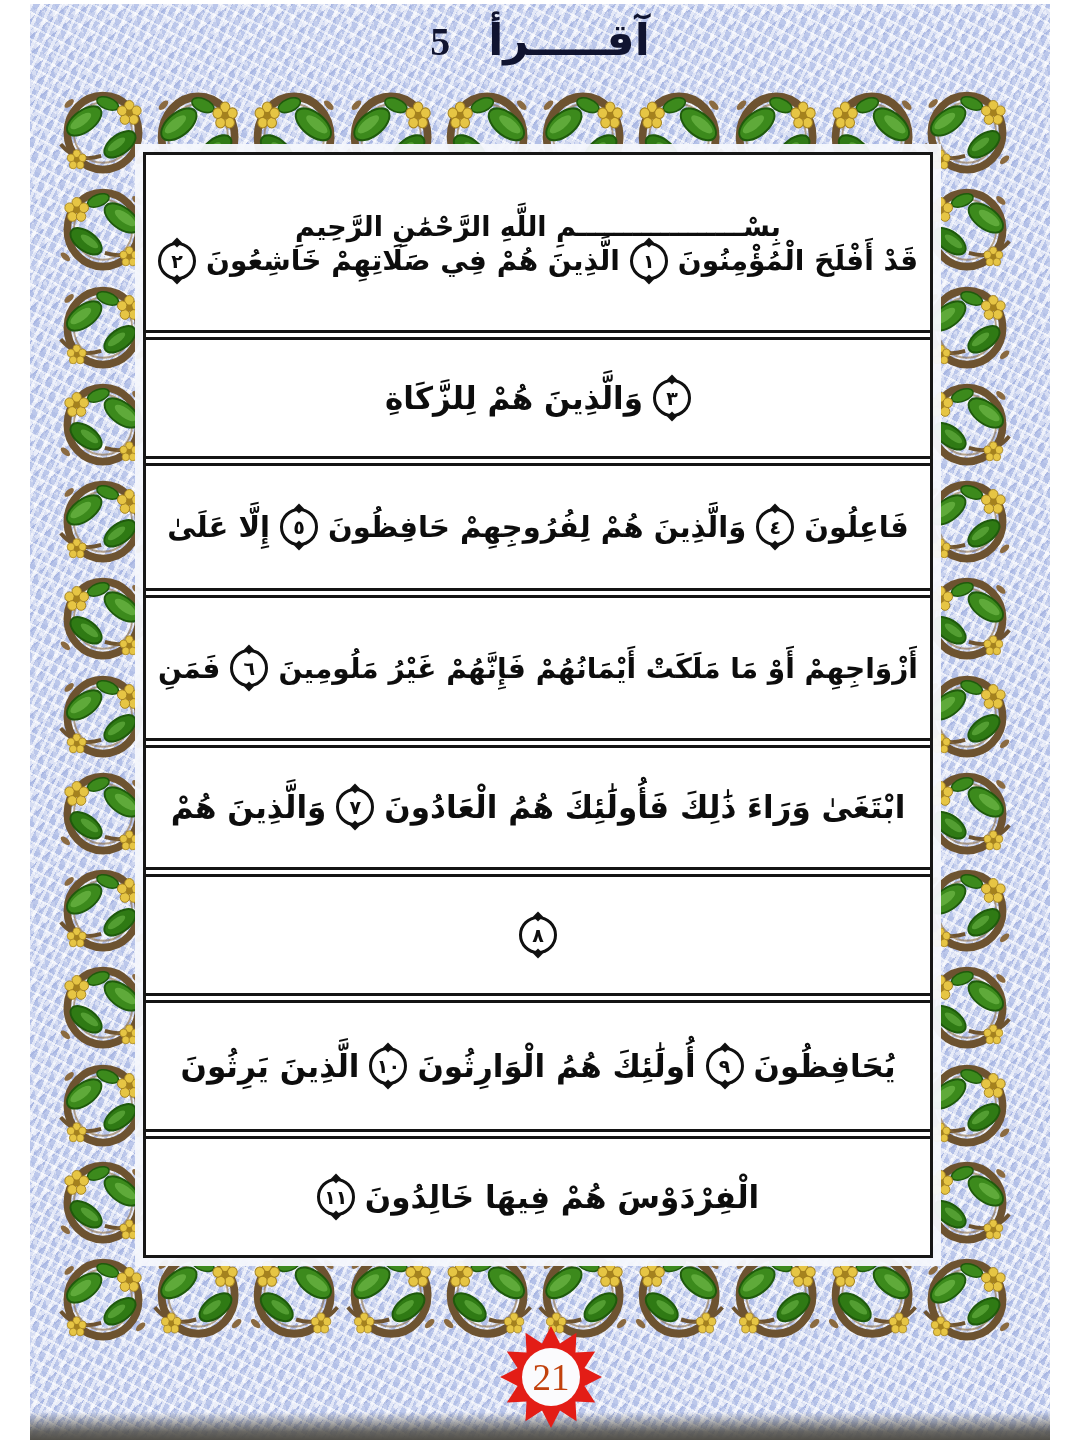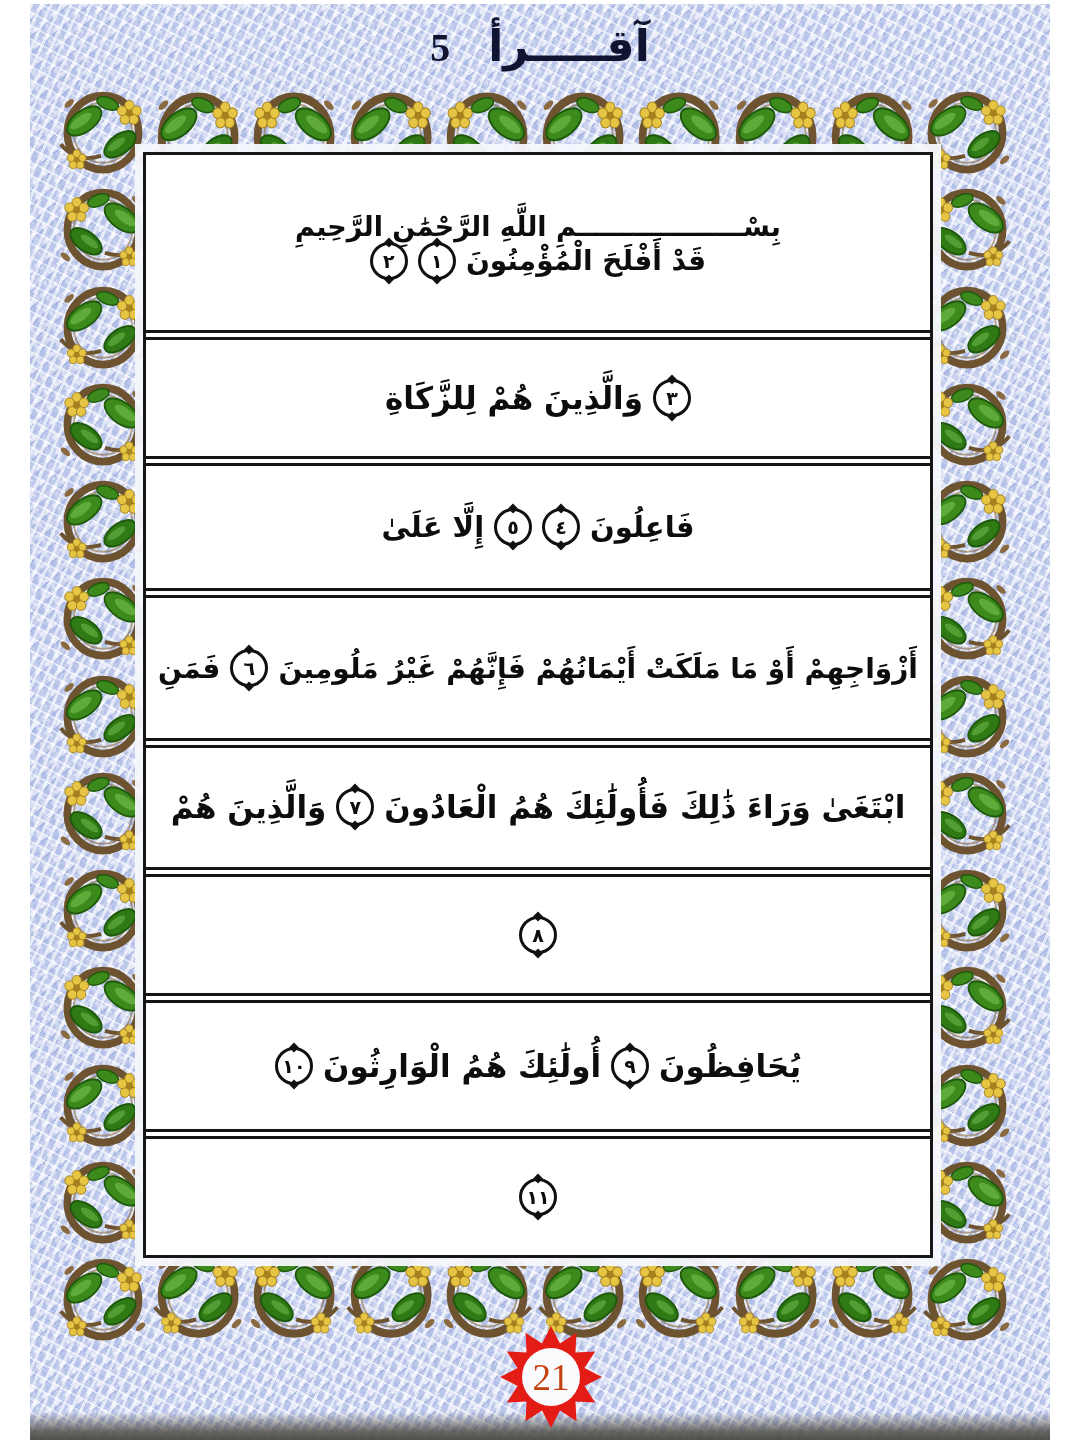--- a/index.html
+++ b/index.html
@@ -16,21 +16,21 @@
       repeating-linear-gradient(28deg,  rgba(255,255,255,.50) 0 2px, rgba(166,181,226,.40) 2px 7px, rgba(255,255,255,0) 7px 12px),
       repeating-linear-gradient(-40deg, rgba(142,158,214,.38) 0 2px, rgba(255,255,255,.48) 2px 6px, rgba(208,216,242,0) 6px 13px),
       repeating-linear-gradient(78deg,  rgba(255,255,255,.35) 0 4px, rgba(177,190,231,.25) 4px 11px);
   }
   .shadow-band{
     position:absolute;left:0;bottom:0;width:100%;height:28px;
     background:linear-gradient(180deg, rgba(82,80,74,0) 0%, rgba(82,80,74,.85) 70%, #514f49 100%);
   }
   
   .header{
-    position:absolute;top:20px;left:0;width:1080px;text-align:center;direction:rtl;
+    position:absolute;top:14px;left:0;width:1080px;text-align:center;direction:rtl;
     color:#101430;font-weight:bold;font-size:44px;letter-spacing:1px;z-index:2;
   }
   .header .num{font-size:40px;margin-right:38px;font-family:"Liberation Serif",serif;font-weight:bold;}
   
   .vine{position:absolute;display:flex;overflow:hidden;z-index:1;}
   .vine.h{flex-direction:row;}
   .vine.v{flex-direction:column;}
   .vine svg{flex:none;display:block;}
   #vine-top{left:150px;top:84px;width:770px;height:106px;}
   #vine-bottom{left:150px;top:1244px;width:770px;height:102px;}
@@ -1608,35 +1608,37 @@
     </g>
   </svg>
   </div>
 
 <div class="content" id="text-frame">
     <div class="row" style="flex-grow: 1.5;">
       <div class="bismillah">بِسْــــــــــــــــــمِ اللَّهِ الرَّحْمَٰنِ الرَّحِيمِ</div>
       <div class="line" style="font-size: 28px;">
         <span class="qtext">قَدْ أَفْلَحَ الْمُؤْمِنُونَ</span>
         <span class="ayah">١</span>
+        <span class="qtext">الَّذِينَ هُمْ فِي صَلَاتِهِمْ خَاشِعُونَ</span>
         <span class="ayah">٢</span>
       </div>
     </div>
     <div class="divider"></div>
     <div class="row" style="flex-grow: 1;">
       <div class="line">
         <span class="ayah">٣</span>
         <span class="qtext">وَالَّذِينَ هُمْ لِلزَّكَاةِ</span>
       </div>
     </div>
     <div class="divider"></div>
     <div class="row" style="flex-grow: 1.05;">
       <div class="line" style="font-size: 29px;">
         <span class="qtext">فَاعِلُونَ</span>
         <span class="ayah">٤</span>
+        <span class="qtext">وَالَّذِينَ هُمْ لِفُرُوجِهِمْ حَافِظُونَ</span>
         <span class="ayah">٥</span>
         <span class="qtext">إِلَّا عَلَىٰ</span>
       </div>
     </div>
     <div class="divider"></div>
     <div class="row" style="flex-grow: 1.2;">
       <div class="line" style="font-size: 28px;">
         <span class="qtext">أَزْوَاجِهِمْ أَوْ مَا مَلَكَتْ أَيْمَانُهُمْ فَإِنَّهُمْ غَيْرُ مَلُومِينَ</span>
         <span class="ayah">٦</span>
         <span class="qtext">فَمَنِ</span>
@@ -1656,25 +1658,27 @@
         <span class="ayah">٨</span>
       </div>
     </div>
     <div class="divider"></div>
     <div class="row" style="flex-grow: 1.08;">
       <div class="line">
         <span class="qtext">يُحَافِظُونَ</span>
         <span class="ayah">٩</span>
         <span class="qtext">أُولَٰئِكَ هُمُ الْوَارِثُونَ</span>
         <span class="ayah">١٠</span>
+        <span class="qtext">الَّذِينَ يَرِثُونَ</span>
       </div>
     </div>
     <div class="divider"></div>
     <div class="row" style="flex-grow: 1;">
       <div class="line">
+        <span class="qtext">الْفِرْدَوْسَ هُمْ فِيهَا خَالِدُونَ</span>
         <span class="ayah">١١</span>
       </div>
     </div>
   </div>
 
 <div class="star-wrap">
   <div class="star"></div>
   <div class="star-inner">21</div>
 </div>
 

